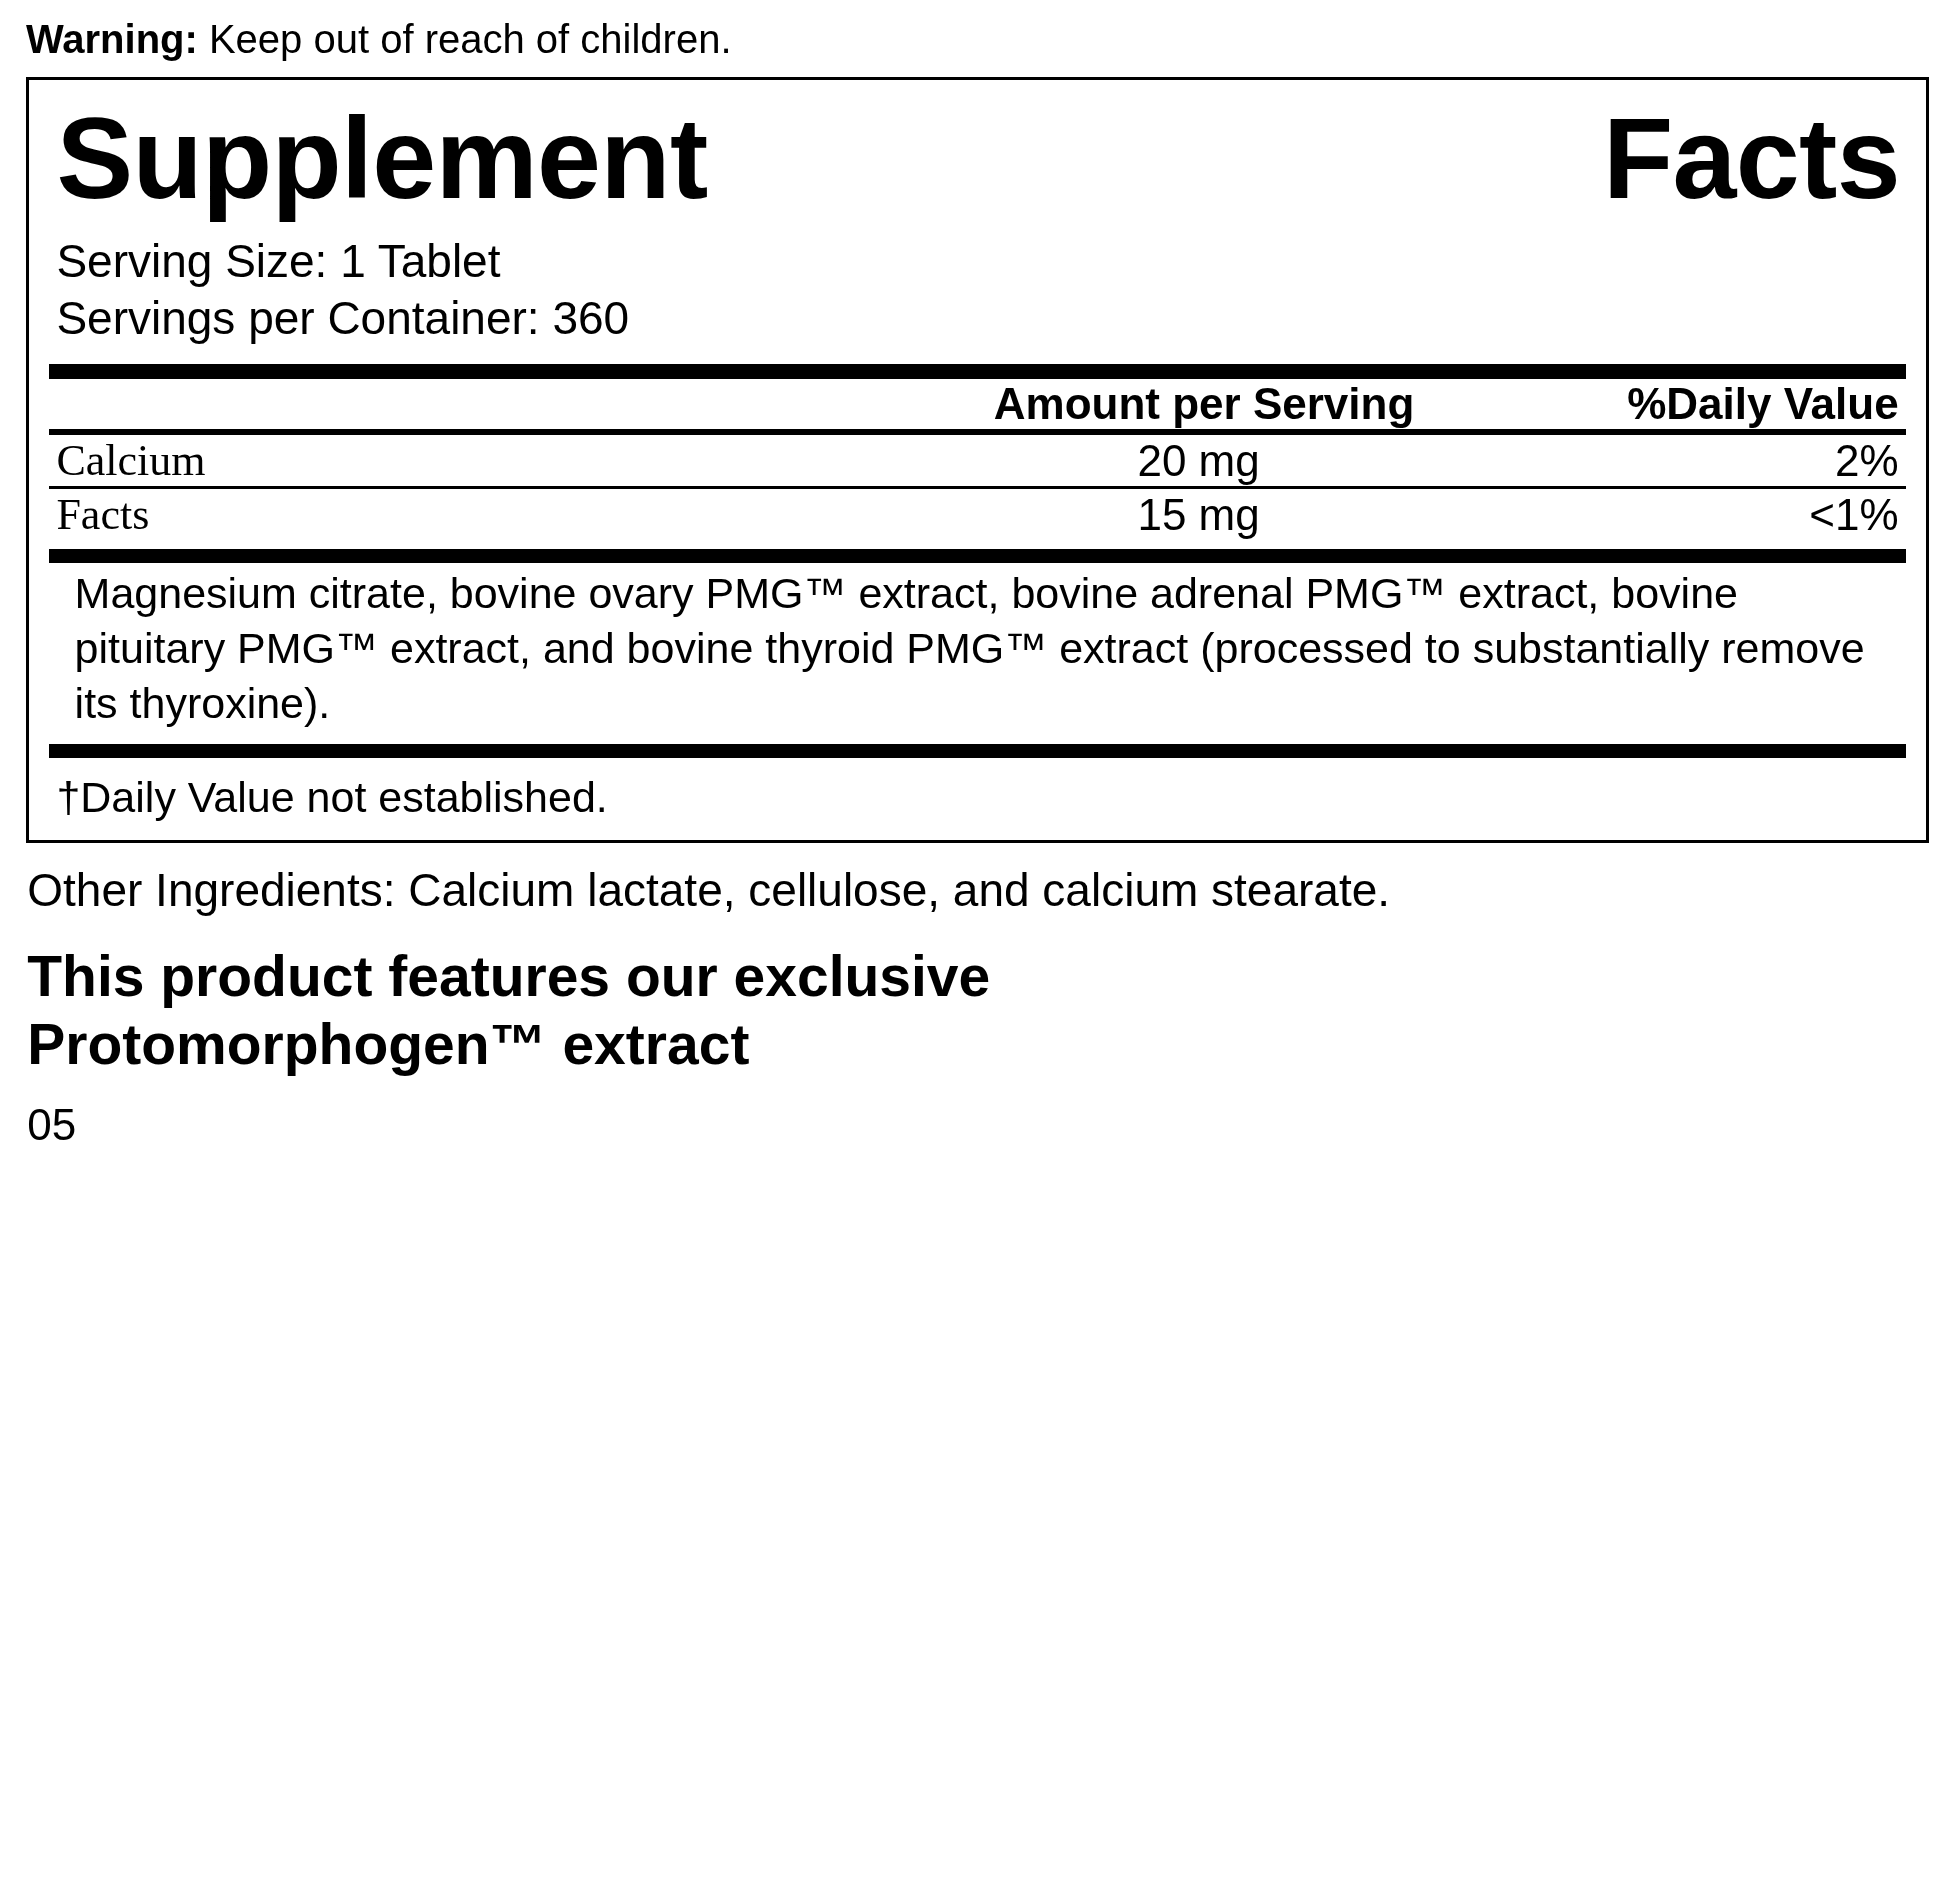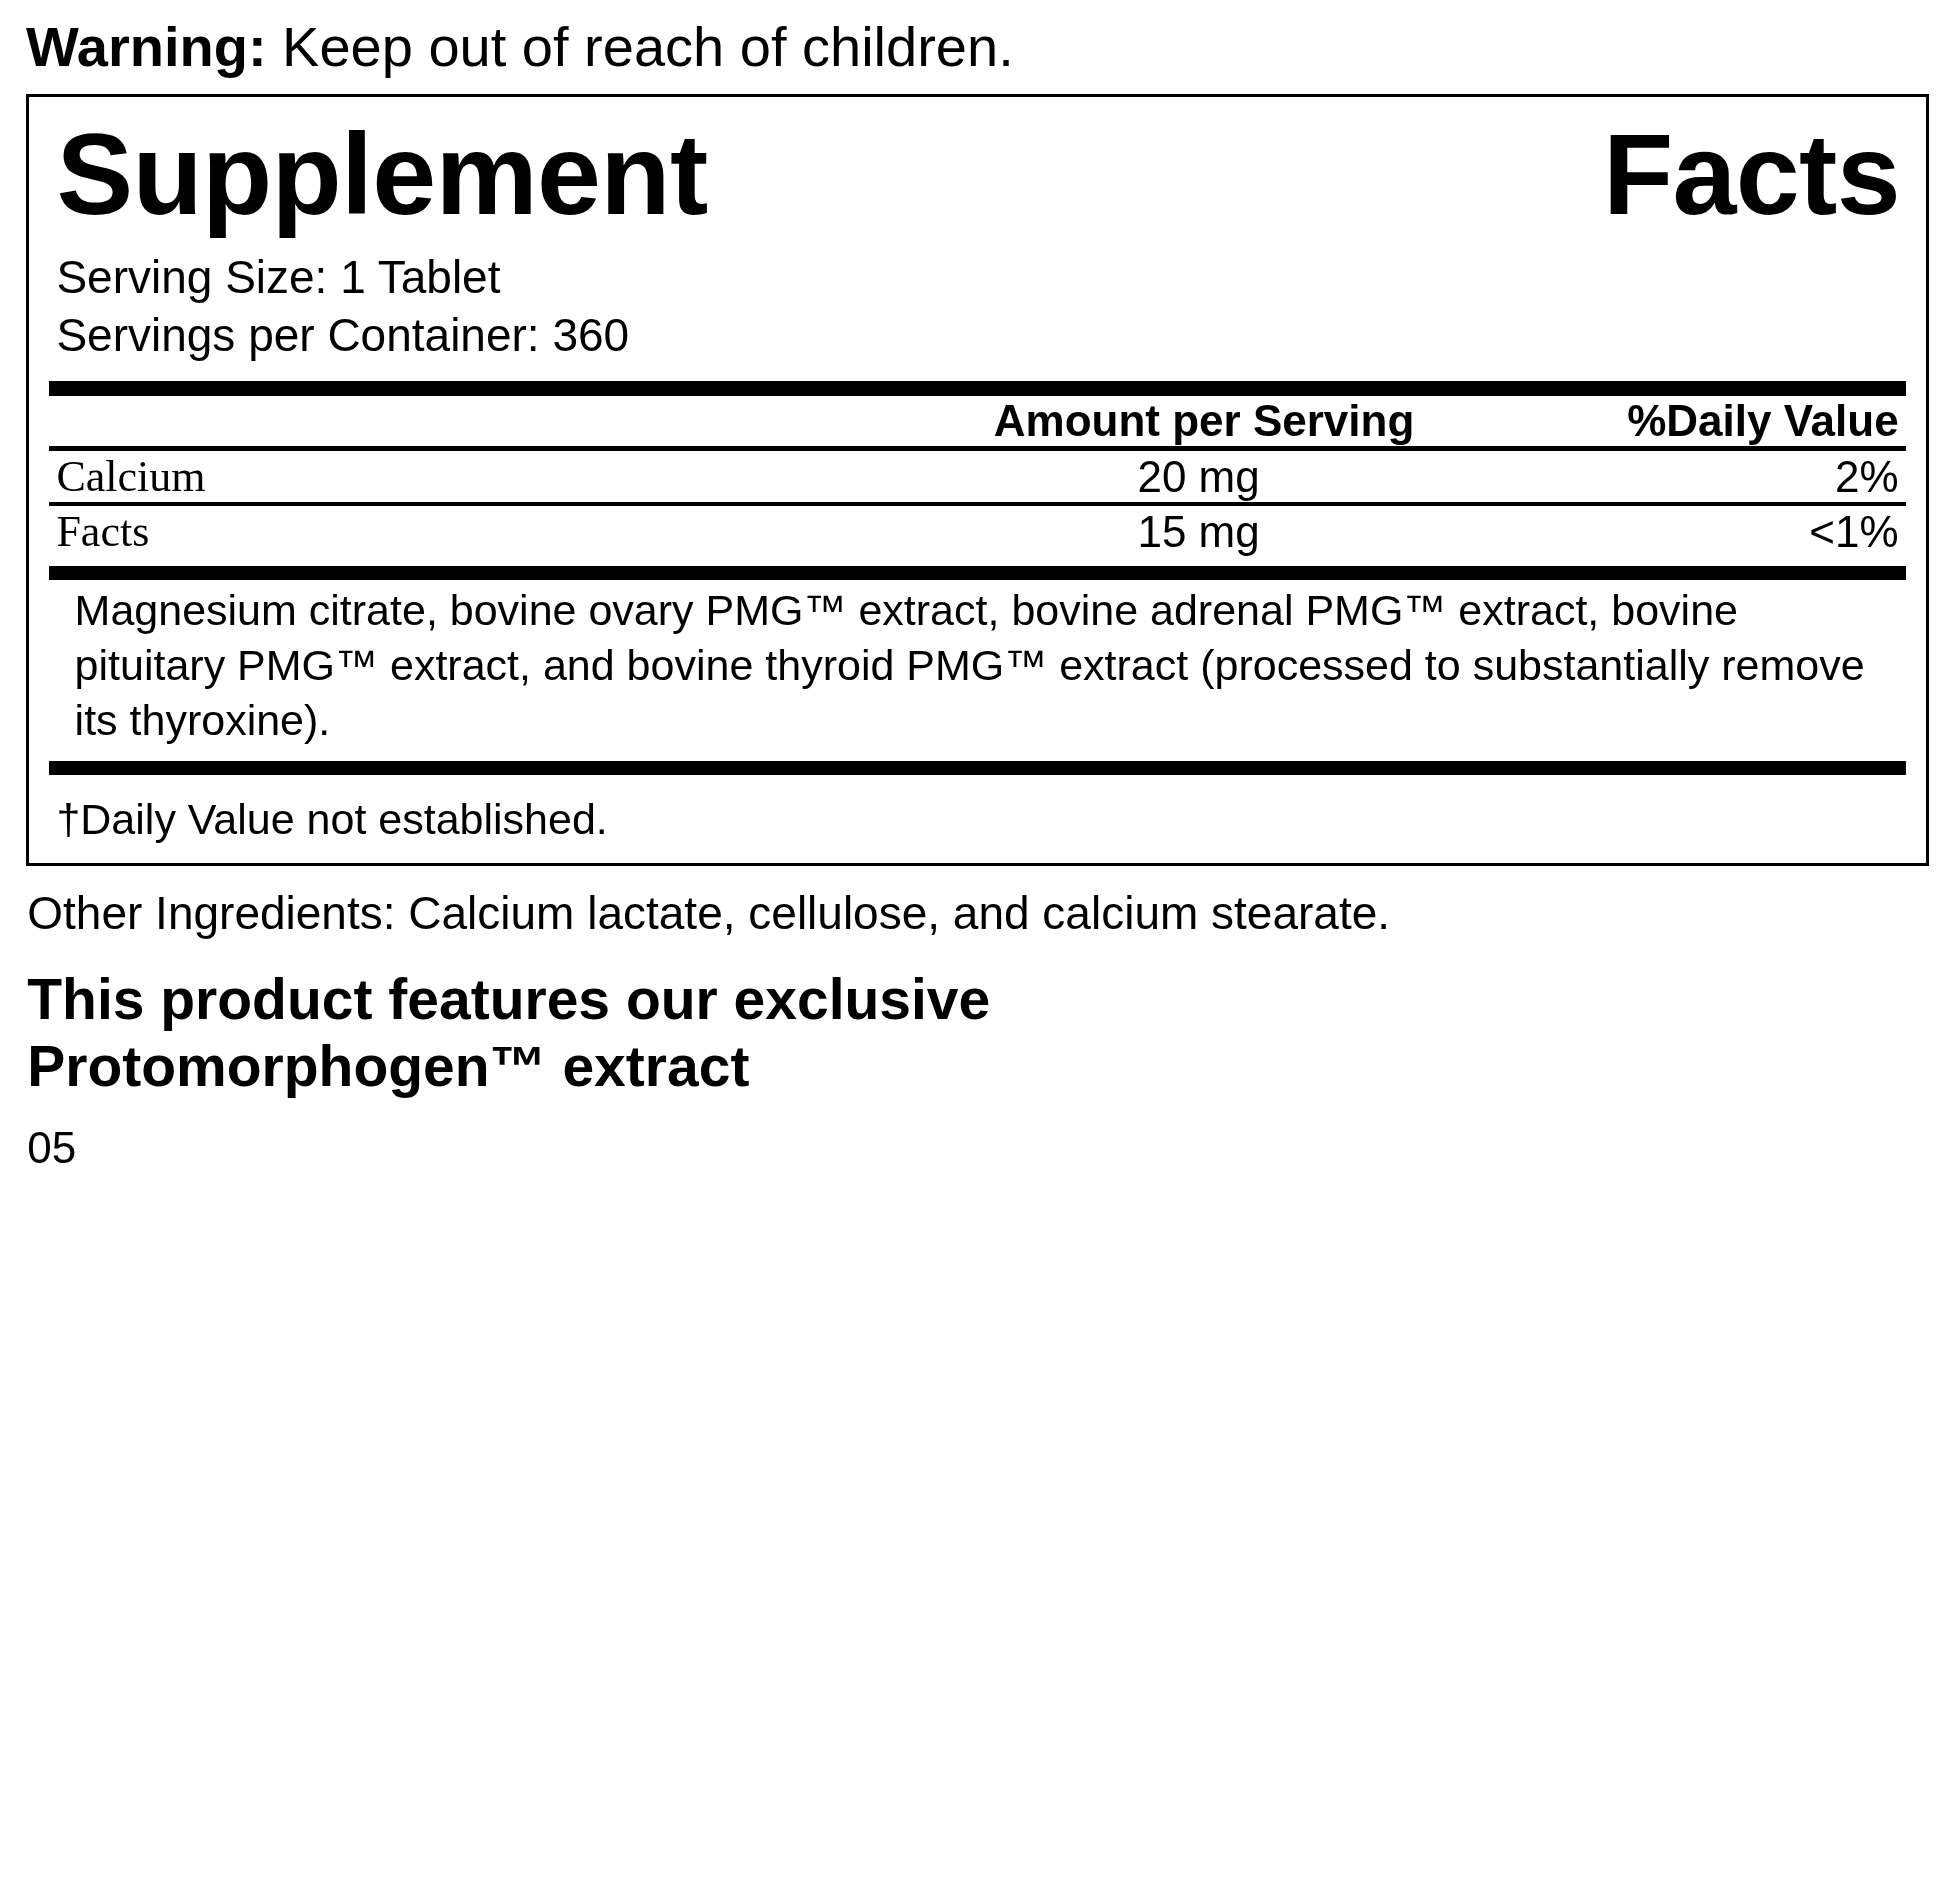--- a/index.html
+++ b/index.html
@@ -17,21 +17,21 @@
   .page {
     position: relative;
     width: 1955px;
     height: 1878px;
     box-sizing: border-box;
     padding: 0 26px;
   }
 
   
   .warning {
-    font-size: 56px;
+    font-size: 40px;
     line-height: 1.05;
     padding: 18px 0 17px 0;
     white-space: nowrap;
   }
   .warning .bold { font-weight: bold; }
 
   
   .panel {
     border: 3.9px solid #000;
     box-sizing: border-box;
@@ -106,21 +106,20 @@
 
   .blend-desc {
     font-size: 43px;
     line-height: 1.28;
     padding: 2.6px 9px 13px 26px;
   }
 
   .footnote {
     font-size: 43px;
     padding: 14.3px 0 6.5px 7.8px;
-    margin-top: 6px;
   }
 
   .other-ing {
     font-size: 46px;
     line-height: 1.25;
     padding: 19.6px 0 6.5px 1.3px;
   }
 
   .feature {
     font-size: 57px;

